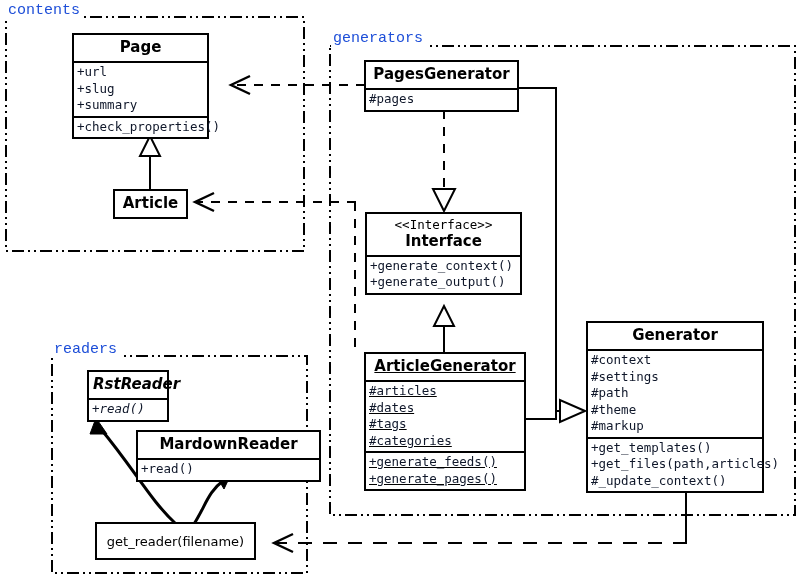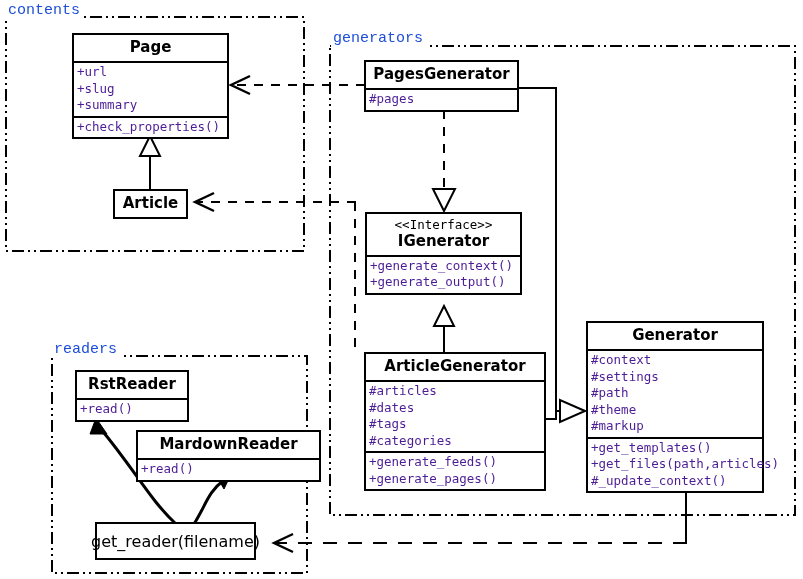--- a/index.html
+++ b/index.html
@@ -50,31 +50,31 @@
   .uml-section {
     border-top: 2px solid #000;
     padding: 1px 0 2px 0;
   }
   .uml-member {
     font-family: "DejaVu Sans Mono", monospace;
     font-size: 12.5px;
     line-height: 1.32;
     padding: 0 2px 0 3px;
     white-space: pre;
-    color: #4c1d95;
+    color: #0f172a;
   }
   .plain-box {
     position: absolute;
     box-sizing: border-box;
     border: 2px solid #000;
     background: #fff;
     display: flex;
     align-items: center;
     justify-content: center;
-    font-size: 16px;
+    font-size: 13px;
     font-family: "DejaVu Sans", sans-serif;
     z-index: 5;
   }
   
   .pkg-label {
     position: absolute;
     font-size: 15px;
     font-family: Liberation Mono, monospace;
     color: #1d4ed8;
     background: #ffffff;
@@ -147,21 +147,21 @@
       <polygon points="232,472 224,489 217,477" fill="#000" stroke="#000" stroke-width="1"></polygon>
     </g>
   </svg>
 
   <div class="pkg-label" style="left:6px; top:2px;">contents</div>
 
   <div class="pkg-label" style="left:331px; top:30px;">generators</div>
 
   <div class="pkg-label" style="left:52px; top:341px;">readers</div>
 
-  <div class="uml-class" style="left:72px; top:33px; width:157px;">
+  <div class="uml-class" style="left:72px; top:33px; width:137px;">
     <div class="uml-title">Page</div>
     <div class="uml-section">
       <div class="uml-member">+url</div>
       <div class="uml-member">+slug</div>
       <div class="uml-member">+summary</div>
     </div>
     <div class="uml-section">
       <div class="uml-member">+check_properties()</div>
     </div>
   </div>
@@ -173,29 +173,29 @@
   <div class="uml-class" style="left:364px; top:60px; width:155px;">
     <div class="uml-title">PagesGenerator</div>
     <div class="uml-section">
       <div class="uml-member">#pages</div>
     </div>
   </div>
 
   <div class="uml-class" style="left:365px; top:212px; width:157px;">
     <div class="uml-title">
       <span class="uml-stereotype">&lt;&lt;Interface&gt;&gt;</span>
-      <span>IGenerator</span>
+      <span>Interface</span>
     </div>
     <div class="uml-section">
       <div class="uml-member">+generate_context()</div>
       <div class="uml-member">+generate_output()</div>
     </div>
   </div>
 
-  <div class="uml-class" style="left:364px; top:352px; width:182px;">
+  <div class="uml-class" style="left:364px; top:352px; width:162px;text-decoration:underline;">
     <div class="uml-title">ArticleGenerator</div>
     <div class="uml-section">
       <div class="uml-member">#articles</div>
       <div class="uml-member">#dates</div>
       <div class="uml-member">#tags</div>
       <div class="uml-member">#categories</div>
     </div>
     <div class="uml-section">
       <div class="uml-member">+generate_feeds()</div>
       <div class="uml-member">+generate_pages()</div>
@@ -211,21 +211,21 @@
       <div class="uml-member">#theme</div>
       <div class="uml-member">#markup</div>
     </div>
     <div class="uml-section">
       <div class="uml-member">+get_templates()</div>
       <div class="uml-member">+get_files(path,articles)</div>
       <div class="uml-member">#_update_context()</div>
     </div>
   </div>
 
-  <div class="uml-class" style="left:75px; top:370px; width:114px;">
+  <div class="uml-class" style="left:87px; top:370px; width:82px;font-style:italic;">
     <div class="uml-title">RstReader</div>
     <div class="uml-section">
       <div class="uml-member">+read()</div>
     </div>
   </div>
 
   <div class="uml-class" style="left:136px; top:430px; width:185px;">
     <div class="uml-title">MardownReader</div>
     <div class="uml-section">
       <div class="uml-member">+read()</div>

